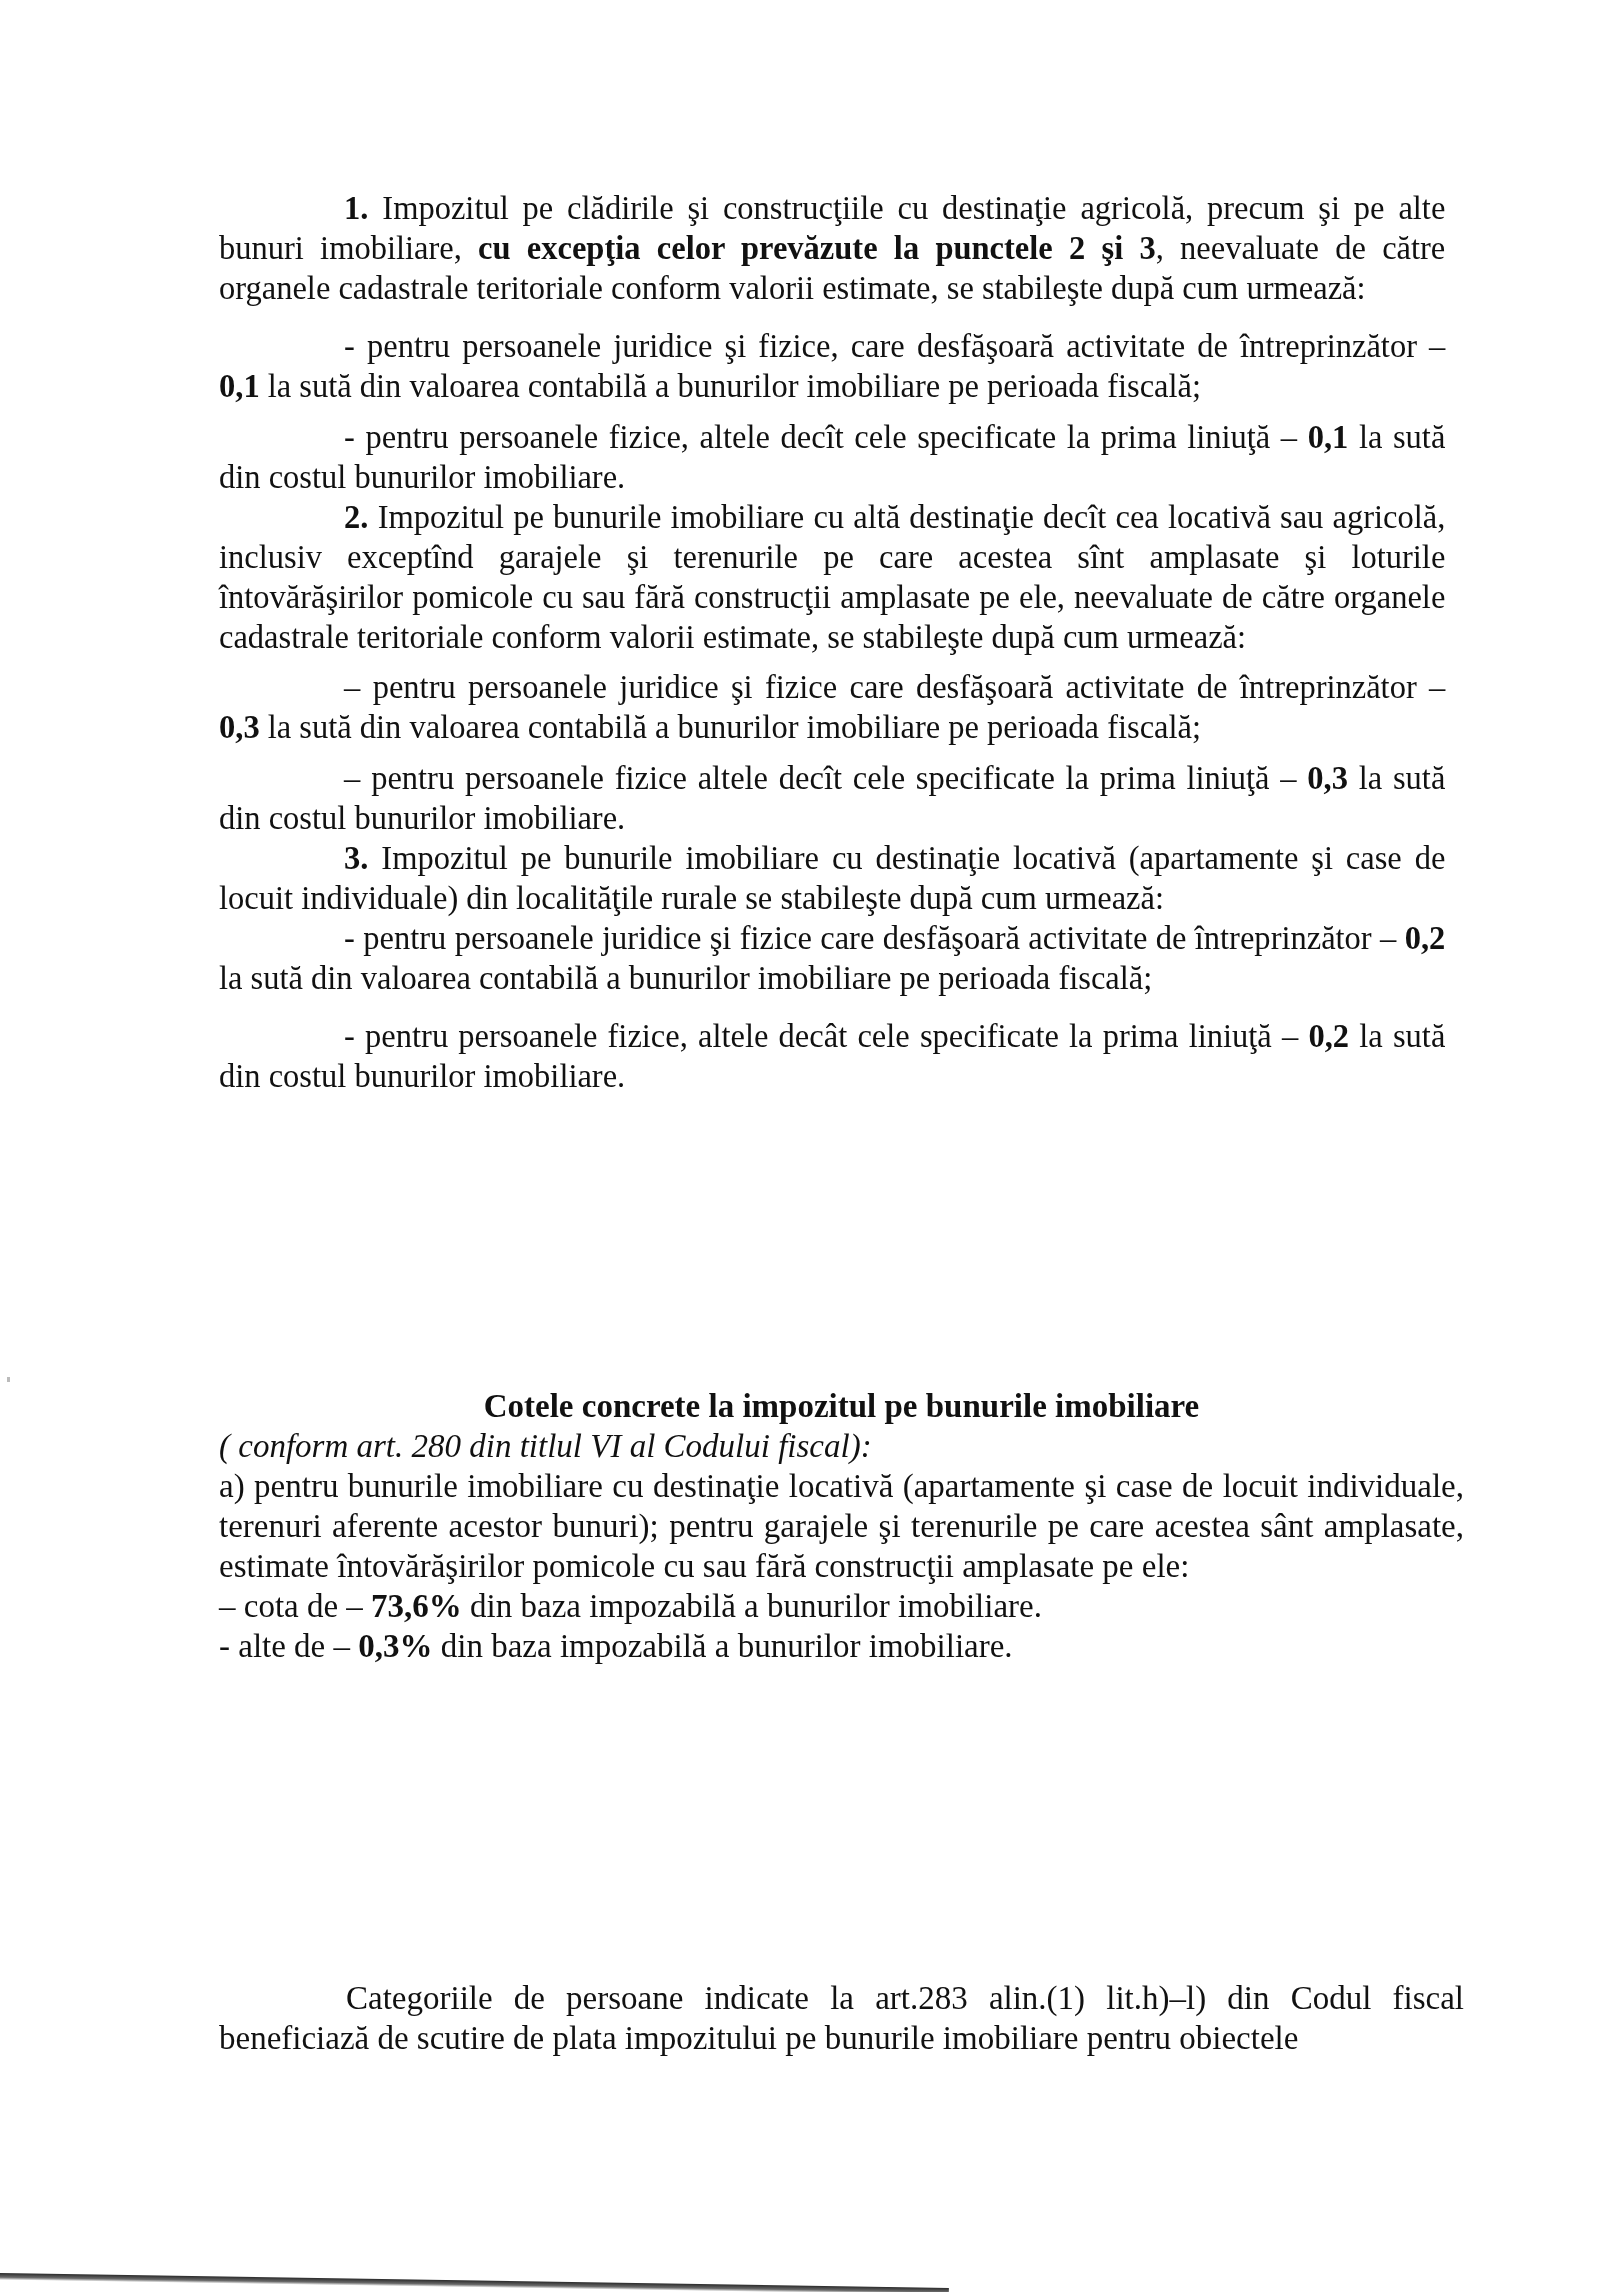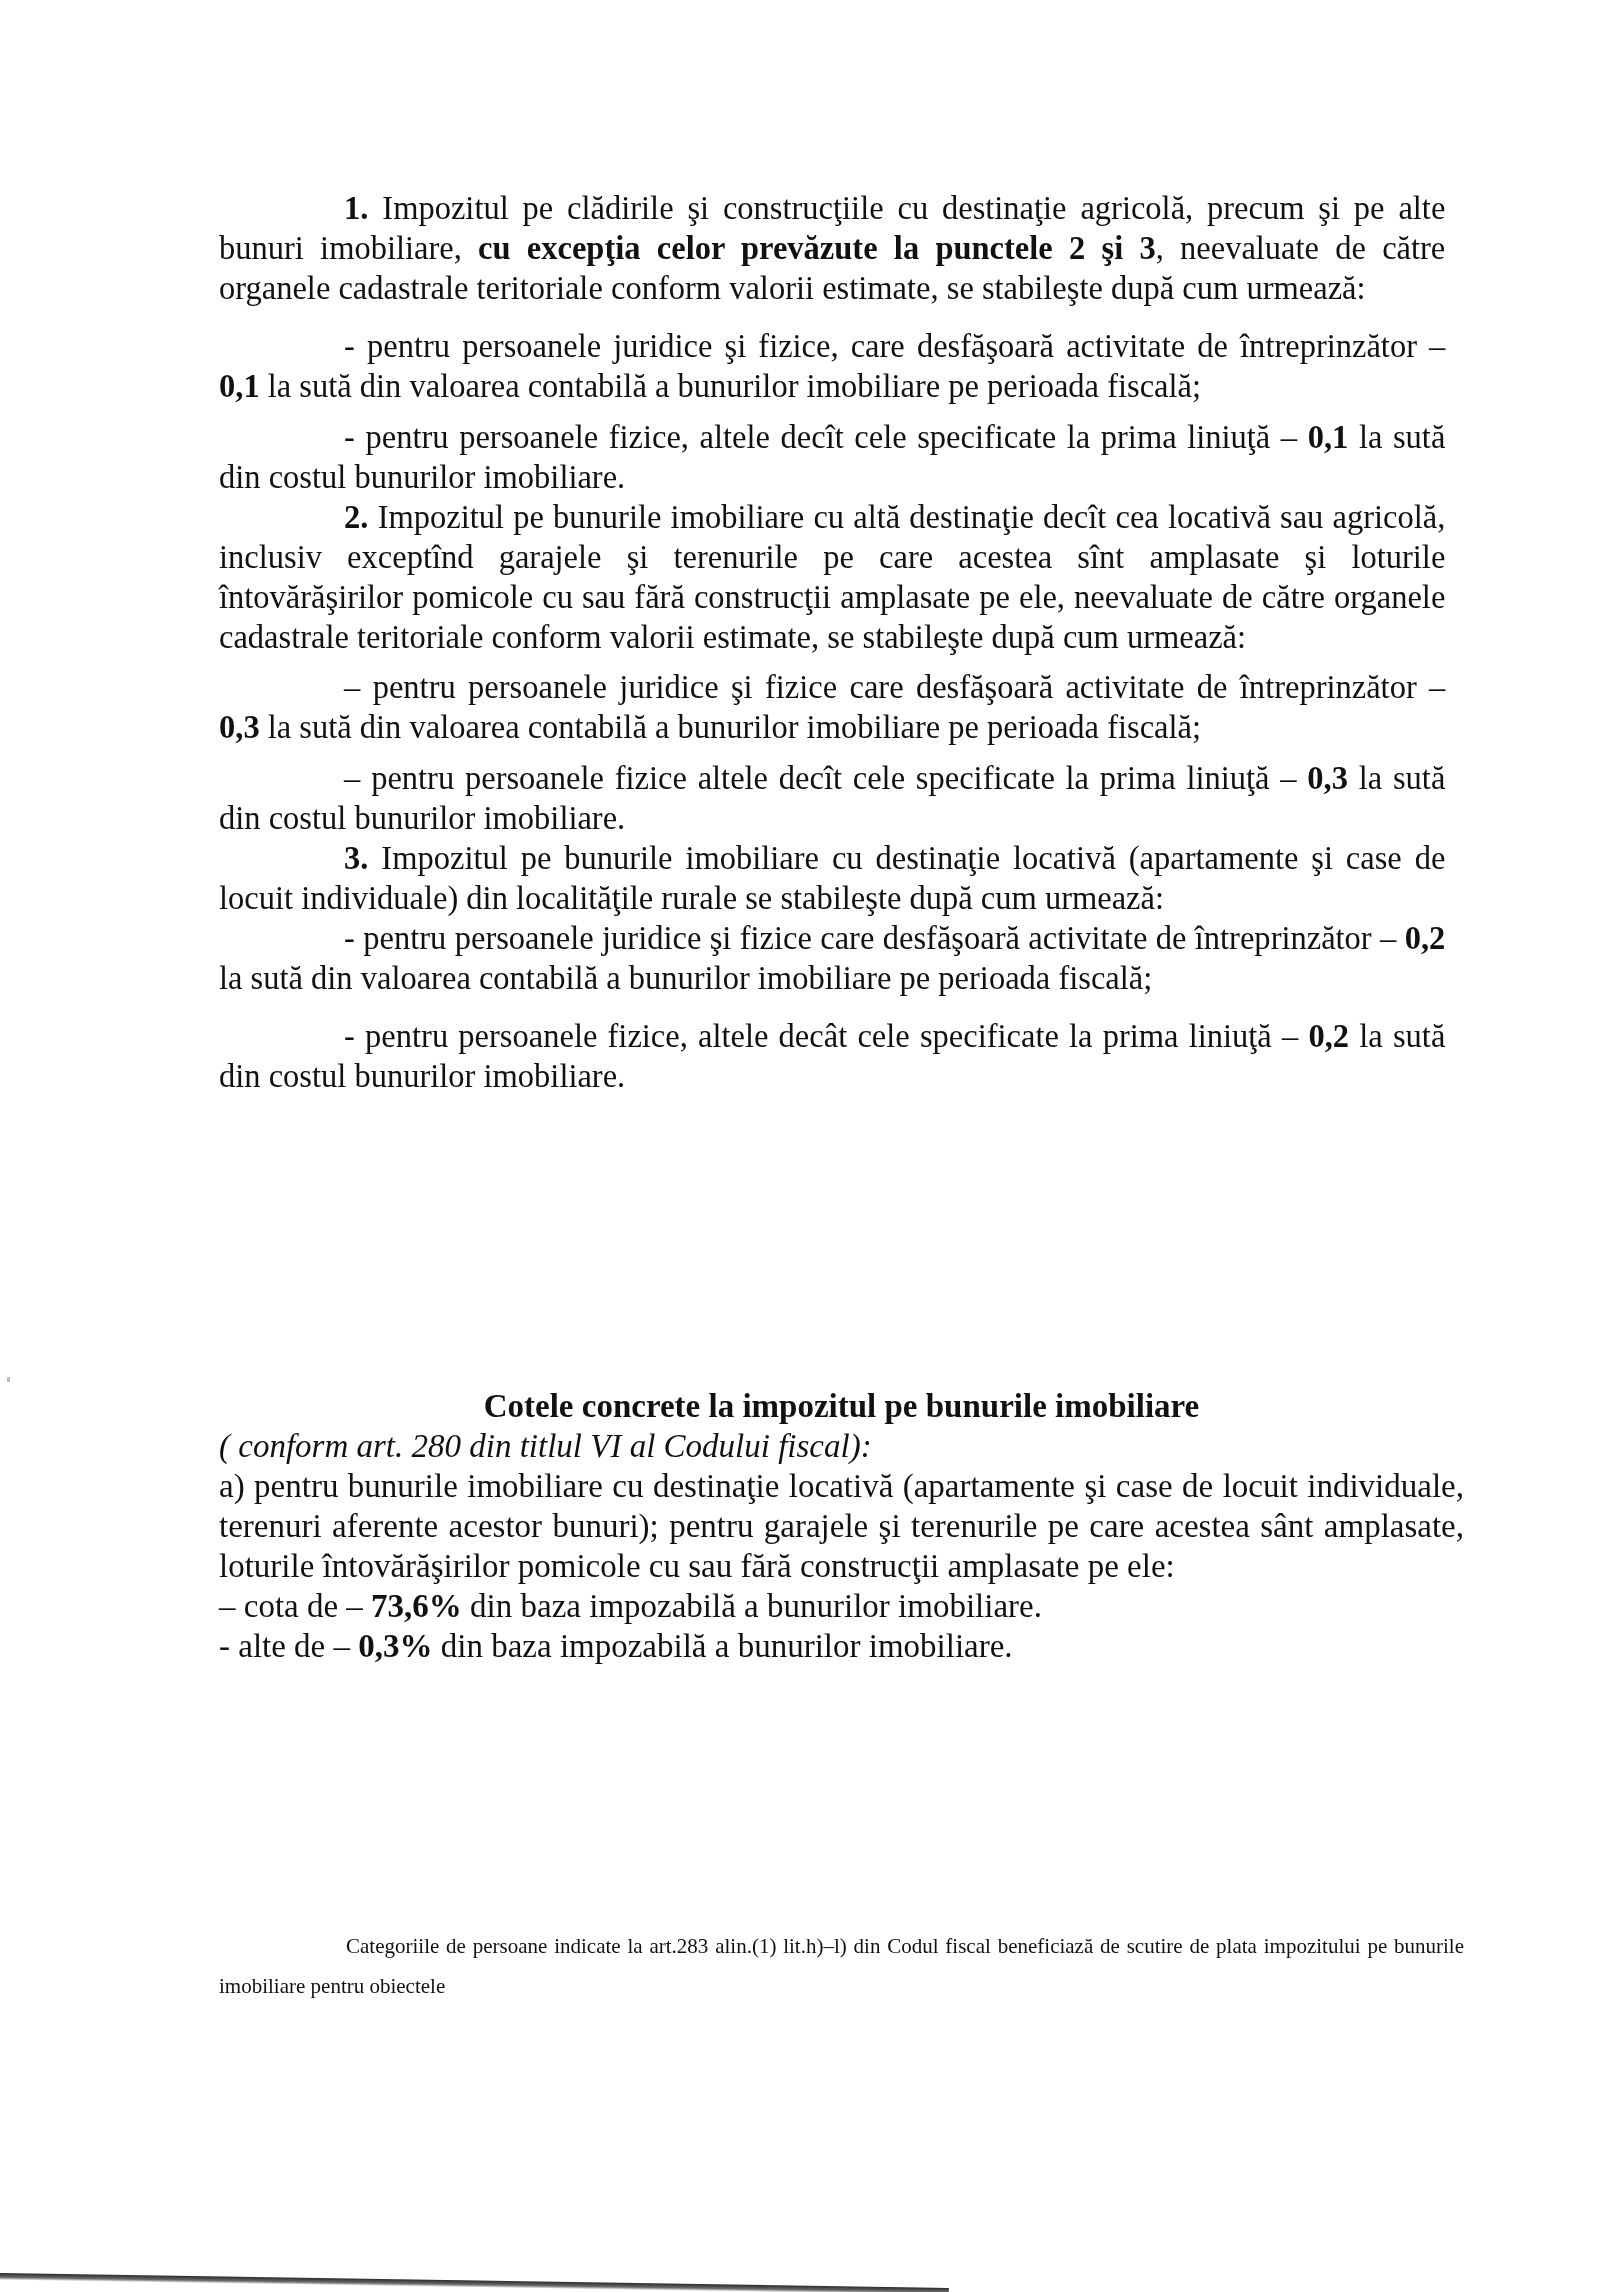--- a/index.html
+++ b/index.html
@@ -15,21 +15,21 @@
   }
   p { margin: 0; text-align: justify; text-align-last: left; }
   .indent { text-indent: 127px; }
   .gap-s { margin-top: 10.7px; }
   .gap-m { margin-top: 18px; }
   b { font-weight: bold; }
   .title { text-align: center; text-align-last: center; font-weight: bold; margin-top: 0; }
   .sub { text-align: center; text-align-last: center; }
   .ital { font-style: italic; font-family: Liberation Serif, serif; }
   .section2 { position: absolute; left: 219px; top: 1370px; width: 1245px; font-size: 33px; line-height: 40px; margin-top: 16px; }
-  .section3 { position: absolute; left: 219px; top: 1926px; width: 1245px; font-size: 21px; line-height: 40px; }
+  .section3 { position: absolute; left: 219px; top: 1978px; width: 1245px; font-size: 33px; line-height: 40px; }
   sup { font-size: 19.7px; vertical-align: 12.5px; line-height: 0; }
   .scan-edge {
     position: absolute; left: 0; top: 2273px; width: 949px; height: 7.2px;
     background: linear-gradient(to bottom, #2a2a2a, #6a6a6a 60%, rgba(120,120,120,0));
     transform: rotate(0.9deg); transform-origin: left top;
   }
   .speck { position: absolute; left: 7.2px; top: 1377px; width: 2.7px; height: 5.4px; background: #bbbbbb; }
 </style>
 </head>
 <body>
@@ -60,21 +60,21 @@
     <span>- pentru persoanele juridice şi fizice care desfăşoară activitate de întreprinzător – </span><b>0,2</b><span> la sută din valoarea contabilă a bunurilor imobiliare pe perioada fiscală;</span>
   </p>
   <p class="indent gap-m">
     <span>- pentru persoanele fizice, altele decât cele specificate la prima liniuţă – </span><b>0,2</b><span> la sută din costul bunurilor imobiliare.</span>
   </p>
 </div>
 
 <div class="section2">
   <p class="title">Cotele concrete la impozitul pe bunurile imobiliare</p>
   <p class="ital">( conform art. 280 din titlul VI al Codului fiscal):</p>
-  <p>a) pentru bunurile imobiliare cu destinaţie locativă (apartamente şi case de locuit individuale, terenuri aferente acestor bunuri); pentru garajele şi terenurile pe care acestea sânt amplasate, loturile întovărăşirilor pomicole cu sau fără construcţii amplasate pe ele:</p>
+  <p>a) pentru bunurile imobiliare cu destinaţie locativă (apartamente şi case de locuit individuale, terenuri aferente acestor bunuri); pentru garajele şi terenurile pe care acestea sânt amplasate, estimate întovărăşirilor pomicole cu sau fără construcţii amplasate pe ele:</p>
   <p>
     <span>– cota de – </span><b>73,6%</b><span> din baza impozabilă a bunurilor imobiliare.</span>
   </p>
   <p>
     <span>- alte de – </span><b>0,3%</b><span> din baza impozabilă a bunurilor imobiliare.</span>
   </p>
 </div>
 
 <div class="section3">
   <p class="indent">Categoriile de persoane indicate la art.283 alin.(1) lit.h)–l) din Codul fiscal beneficiază de scutire de plata impozitului pe bunurile imobiliare pentru obiectele</p>

